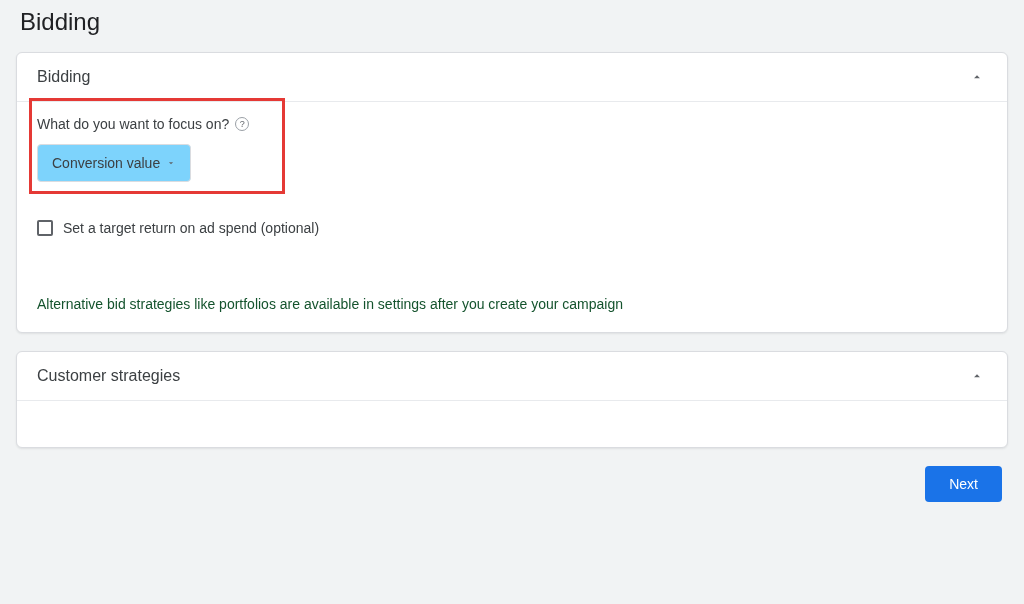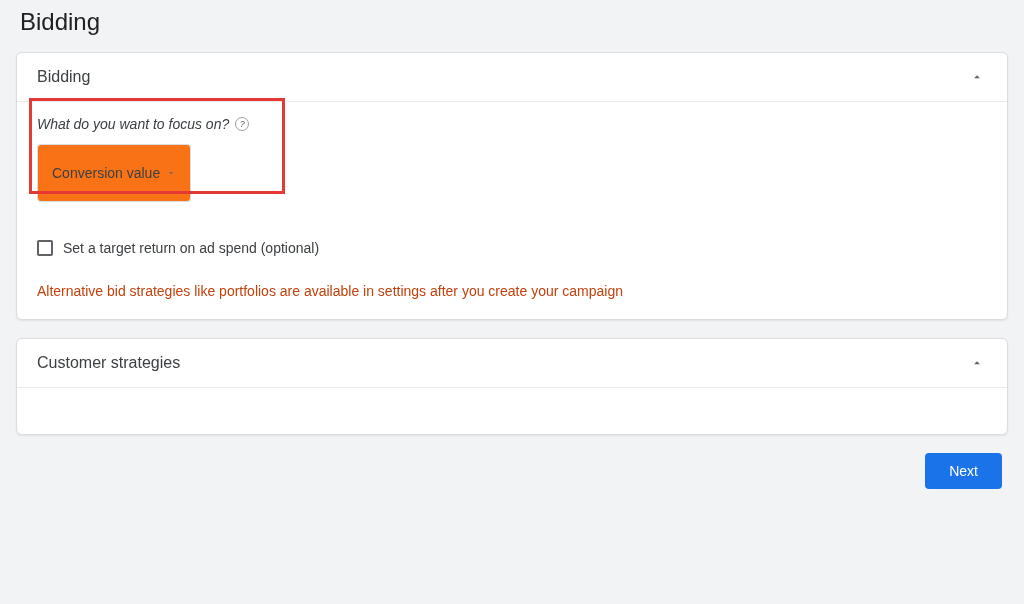--- a/index.html
+++ b/index.html
@@ -5,29 +5,29 @@
     * { box-sizing: border-box; margin: 0; padding: 0; }
     body { font-family: Arial, 'Helvetica Neue', sans-serif; background: #f1f3f4; width: 1024px; height: 604px; overflow: hidden; }
     .page { padding: 0 16px 16px 16px; }
     .page-title { font-size: 24px; font-weight: 400; color: #202124; padding: 8px 0 16px 4px; }
     .card { background: #fff; border: 1px solid #dadce0; border-radius: 6px; margin-bottom: 18px; box-shadow: 0 1px 2px rgba(60,64,67,.1); }
     .card-header { display: flex; align-items: center; justify-content: space-between; padding: 14px 20px; border-bottom: 1px solid #e8eaed; cursor: pointer; }
     .card-title { font-size: 16px; font-weight: 500; color: #3c4043; }
     .chevron { width: 20px; height: 20px; display: flex; align-items: center; justify-content: center; color: #5f6368; }
     .card-body { padding: 0 20px 20px 20px; position: relative; }
     .highlight-box { position: absolute; top: -4px; left: 12px; width: 256px; height: 96px; border: 3px solid #e53935; pointer-events: none; }
-    .focus-row { padding-top: 14px; display: flex; align-items: center; gap: 6px; font-style: italic; }
+    .focus-row { padding-top: 14px; display: flex; align-items: center; gap: 6px; }
     .focus-label { font-size: 14px; color: #3c4043; }
     .help-icon { width: 14px; height: 14px; border: 1.2px solid #9aa0a6; border-radius: 50%; display: inline-flex; align-items: center; justify-content: center; font-size: 9px; color: #5f6368; cursor: pointer; }
-    .select { margin-top: 12px; display: inline-flex; align-items: center; gap: 6px; border: 1px solid #dadce0; border-radius: 4px; padding: 20px 14px; font-size: 14px; color: #3c4043; cursor: pointer; background: #f97316; }
+    .select { margin-top: 12px; display: inline-flex; align-items: center; gap: 6px; border: 1px solid #dadce0; border-radius: 4px; padding: 10px 14px; font-size: 14px; color: #3c4043; cursor: pointer; background: #7dd3fc; }
     .dropdown-arrow { color: #5f6368; }
     .checkbox-row { display: flex; align-items: center; gap: 10px; margin-top: 38px; }
     .checkbox { width: 16px; height: 16px; border: 2px solid #5f6368; border-radius: 2px; cursor: pointer; flex-shrink: 0; }
     .checkbox-label { font-size: 14px; color: #3c4043; }
-    .note { font-size: 14px; color: #c2410c; margin-top: 27px; }
+    .note { font-size: 14px; color: #14532d; margin-top: 60px; }
     .ca-body { display: flex; padding: 18px 20px 28px 20px; gap: 20px; }
     .ca-left { flex: 1; display: flex; align-items: flex-start; gap: 10px; padding-top: 4px; }
     .ca-right { width: 305px; border-left: 1px solid #e8eaed; padding-left: 18px; font-size: 14px; color: #5f6368; line-height: 1.5; }
     .link { color: #1a73e8; text-decoration: underline; cursor: pointer; }
     .footer { display: flex; justify-content: flex-end; padding-right: 6px; }
     .next-btn { background: #1a73e8; color: #fff; border: none; border-radius: 4px; padding: 10px 24px; font-size: 14px; font-weight: 500; cursor: pointer; }
     svg { display: block; }
   </style>
 </head>
 <body>

